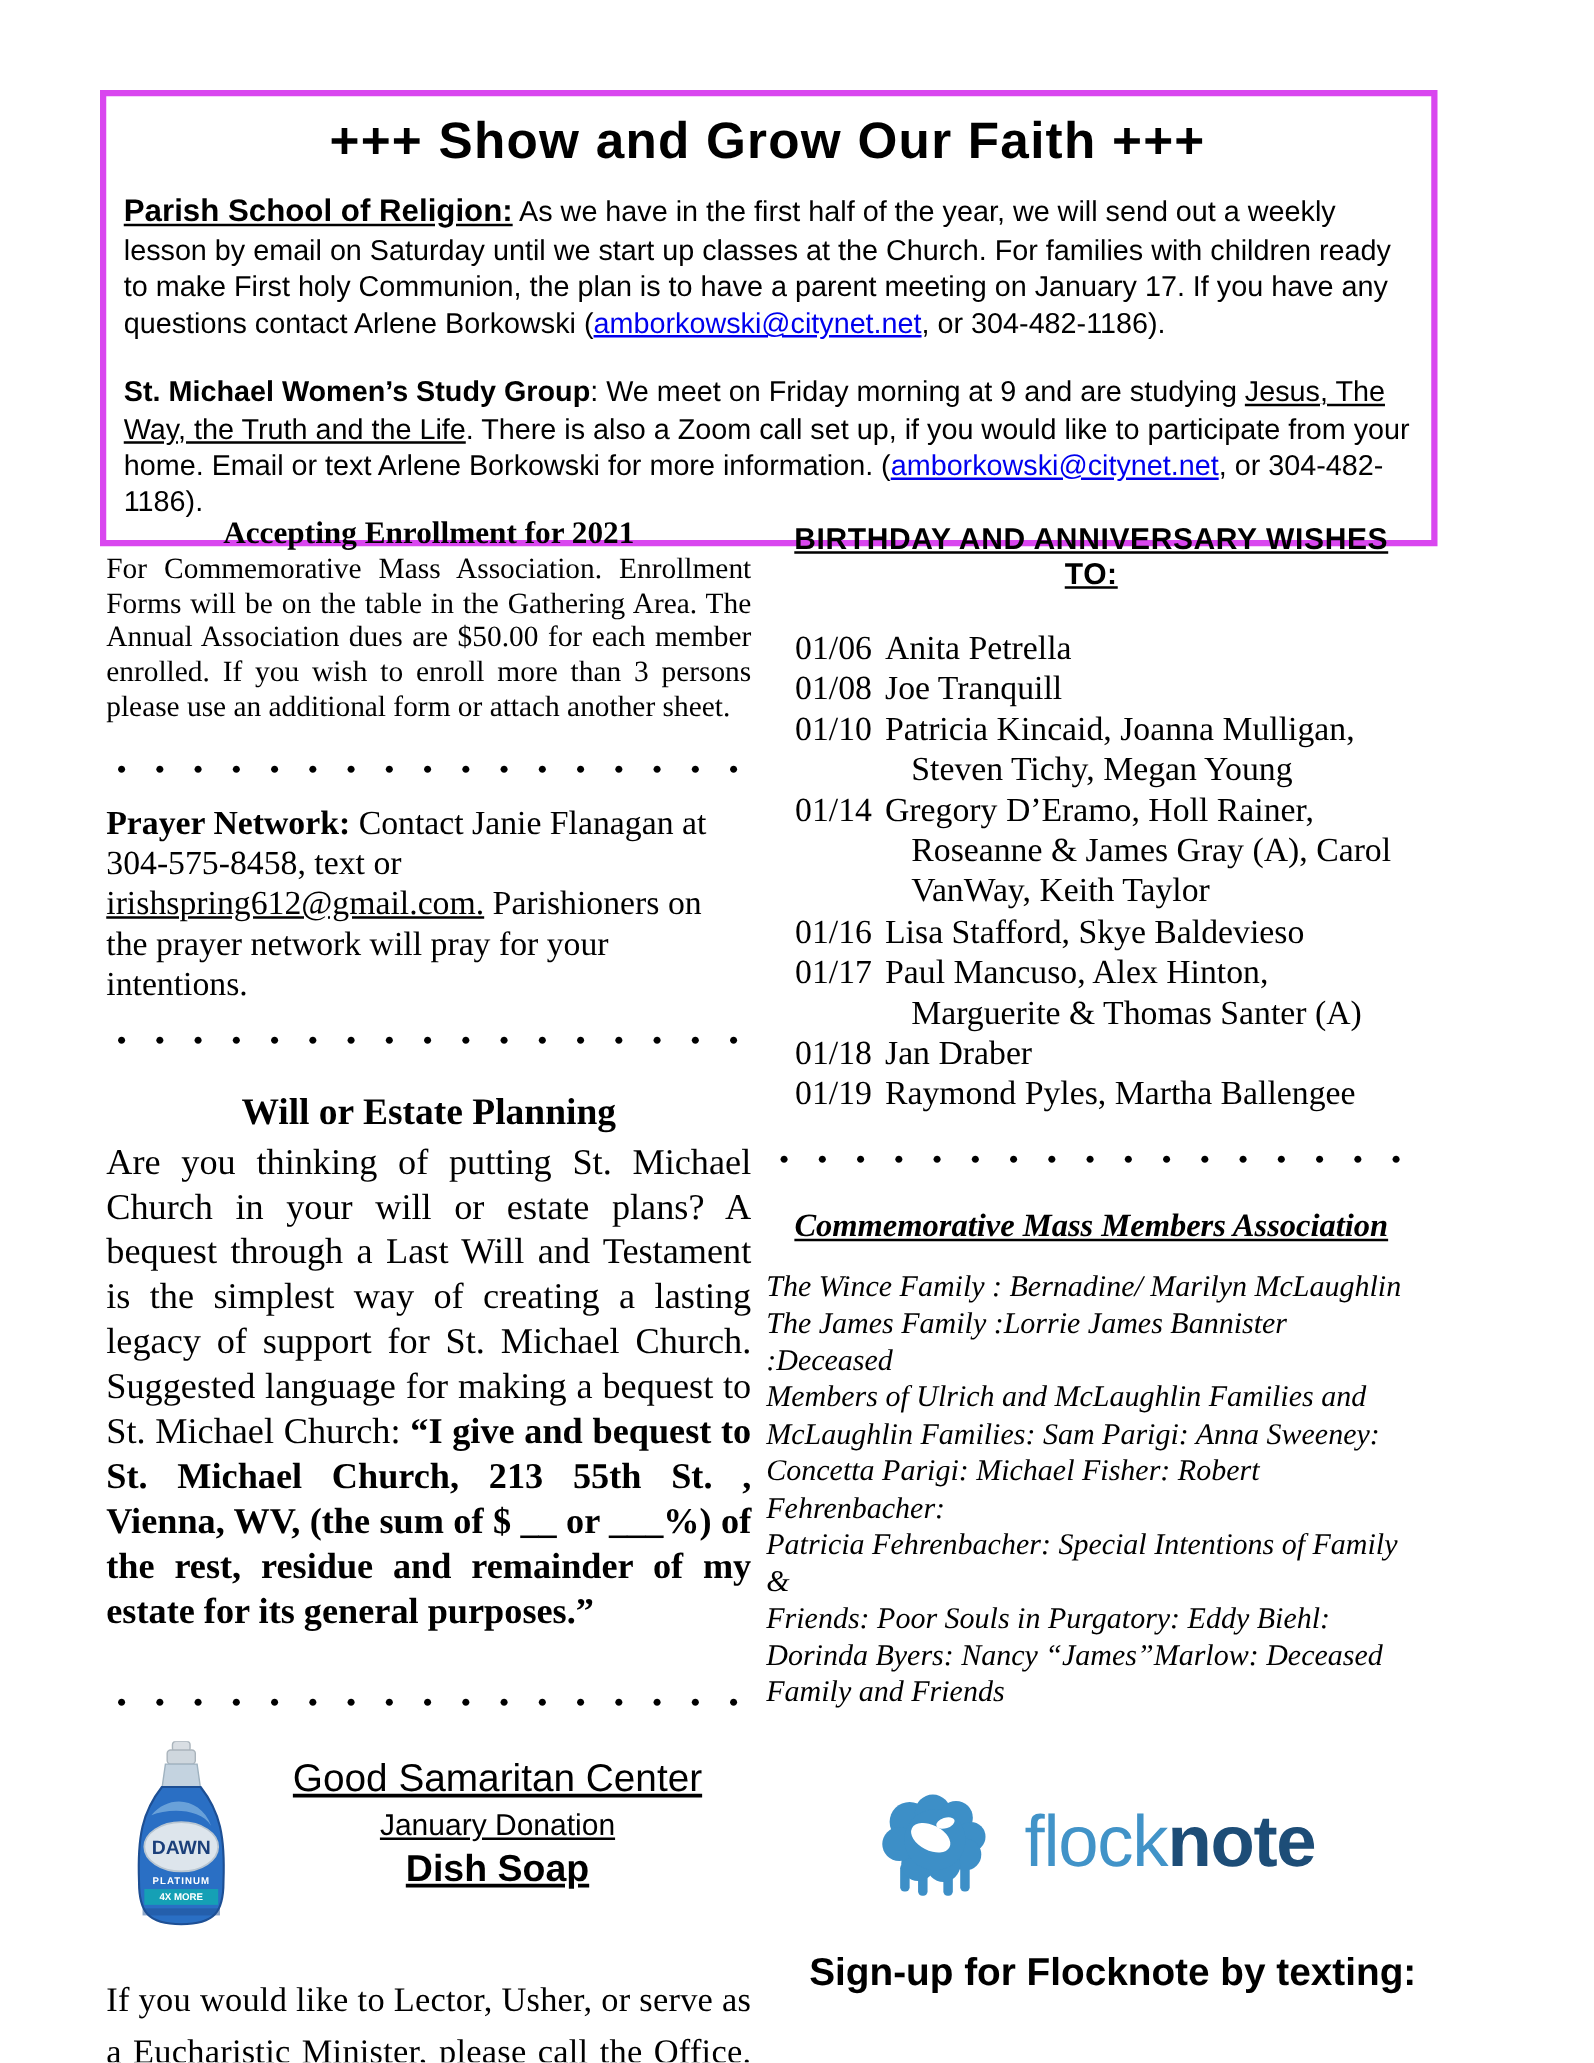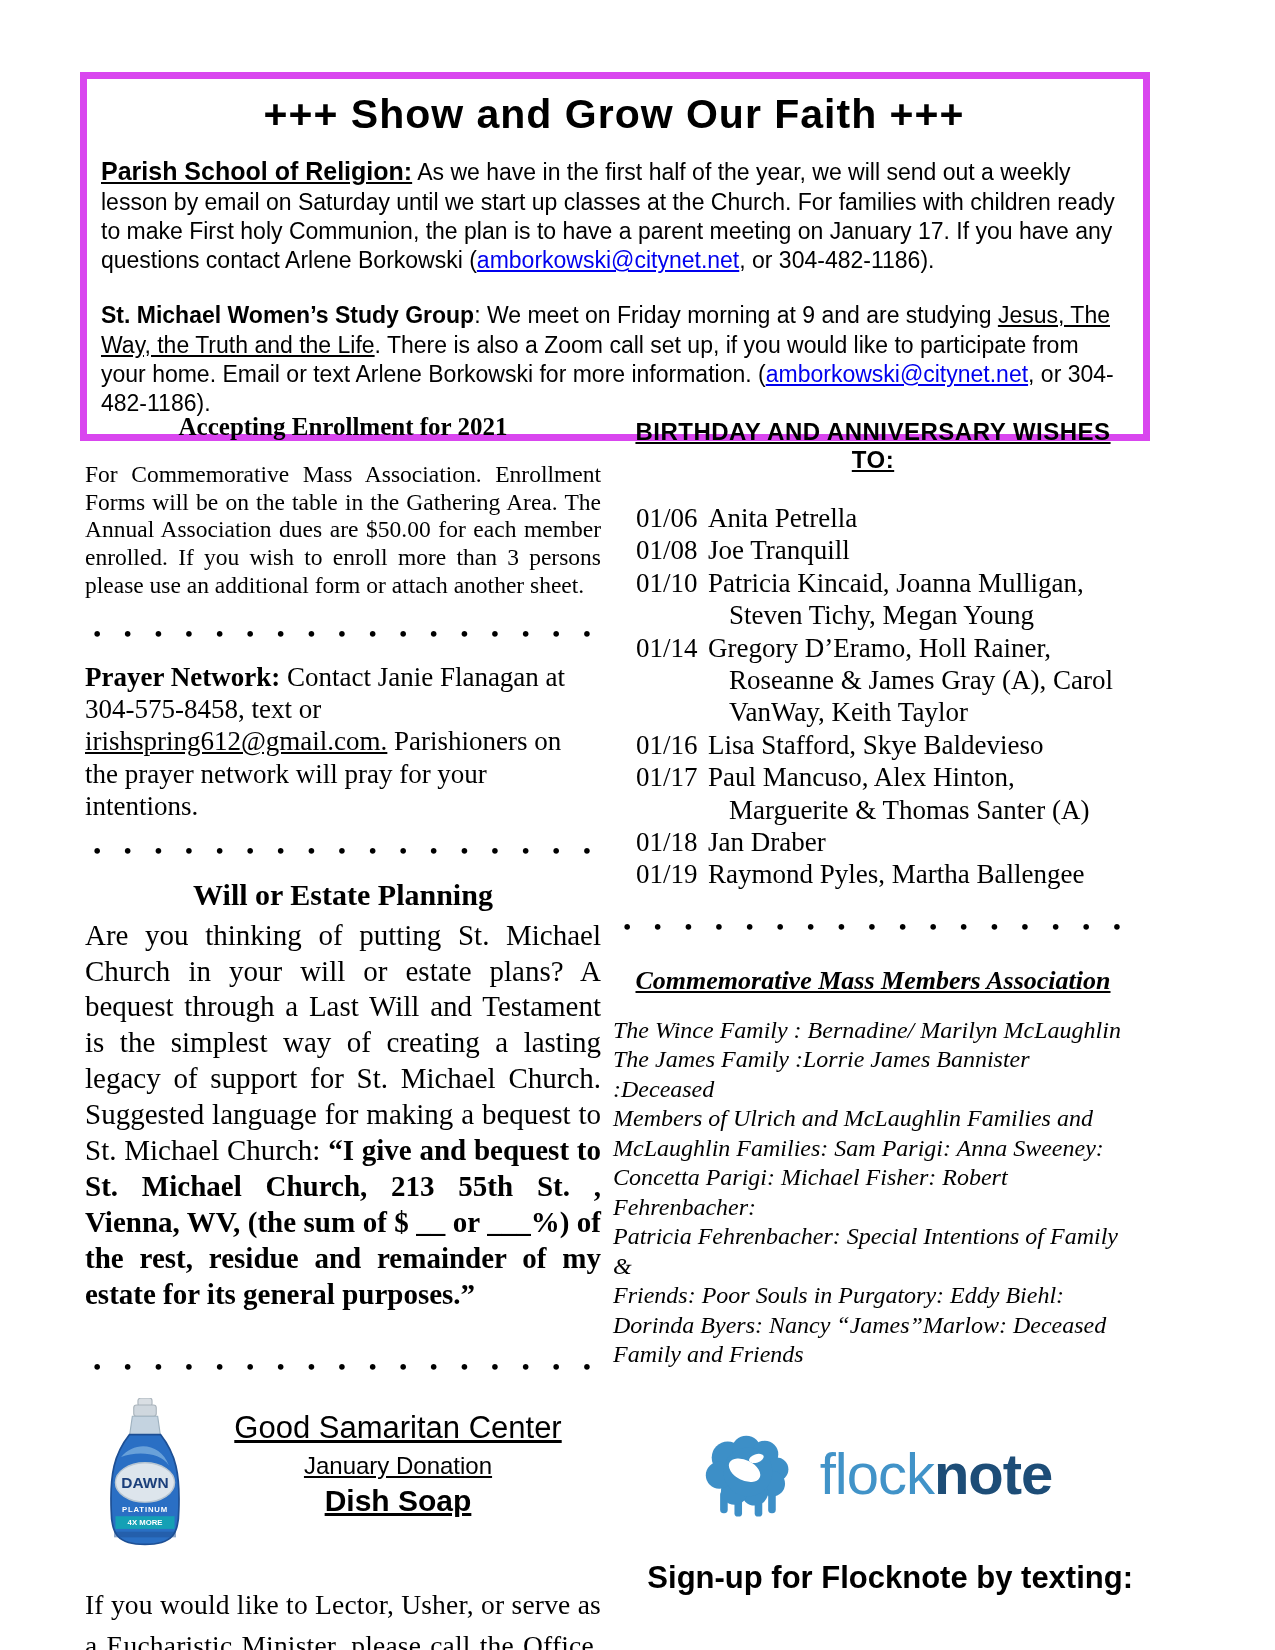--- a/index.html
+++ b/index.html
@@ -1,47 +1,47 @@
 <!DOCTYPE html>
 <html><head>
 <meta charset="utf-8">
 <style>
   html,body{margin:0;padding:0;background:#ffffff;}
   .page{position:relative;width:1275px;height:1650px;background:#fff;
         font-family:"Liberation Serif",serif;color:#000;overflow:hidden;}
 
   
   .header-box{position:absolute;left:80px;top:72px;width:1070px;box-sizing:border-box;
-              border:7px solid #d946ef;padding:8px 16px 16px 14px;background:#fff;}
+              border:5px solid #d946ef;padding:8px 16px 16px 14px;background:#fff;}
   .hb-title{font-family:"Liberation Sans",sans-serif;font-weight:bold;font-size:41px;
             text-align:center;letter-spacing:1px;margin-top:4px;}
   .hb-par{font-family:"Liberation Sans",sans-serif;font-size:23px;line-height:1.27;
           margin-top:18px;text-align:left;}
   .hb-par + .hb-par{margin-top:26px;}
   .psr-label{font-family:Liberation Sans, sans-serif;font-weight:bold;font-size:25px;
              text-decoration:underline;}
   .wsg-label{font-weight:bold;}
   .book{text-decoration:underline;}
   a.email, .email{color:#0000EE;text-decoration:underline;cursor:pointer;}
 
   
   .left-col{position:absolute;left:85px;top:413px;width:516px;}
   .right-col{position:absolute;left:613px;top:418px;width:520px;}
 
   .dots{text-align:center;font-size:21px;font-weight:bold;letter-spacing:2px;
         word-spacing:14px;color:#000;}
 
   
   .enroll-title{font-weight:bold;font-size:25px;text-align:center;}
-  .enroll-body{font-size:23.5px;line-height:1.18;text-align:justify;margin-top:20px;}
+  .enroll-body{font-size:23.5px;line-height:1.18;text-align:justify;margin-top:1px;}
   .dots-1{margin-top:22px;}
   .prayer{font-size:27px;line-height:1.2;margin-top:14px;text-align:left;}
   .prayer-label{font-weight:bold;}
   .dots-2{margin-top:16px;}
-  .estate-title{font-weight:bold;font-size:30px;text-align:center;margin-top:14px;}
+  .estate-title{font-weight:bold;font-size:30px;text-align:center;margin-top:28px;}
   .estate-body{font-size:29px;line-height:1.24;text-align:justify;margin-top:6px;}
   .estate-bold{font-weight:bold;}
   .dots-3{margin-top:42px;}
   .samaritan{display:flex;align-items:flex-start;margin-top:18px;}
   .bottle{flex:0 0 auto;margin-left:10px;}
   .sam-text{flex:1;text-align:center;font-family:"Liberation Sans",sans-serif;margin-top:12px;text-decoration:underline;}
   .sam-line1{font-size:31px;}
   .sam-line2{font-size:24px;margin-top:6px;}
   .sam-line3{font-size:30px;font-weight:bold;margin-top:4px;}
   .lector{font-size:27.5px;line-height:1.5;text-align:justify;margin-top:34px;

